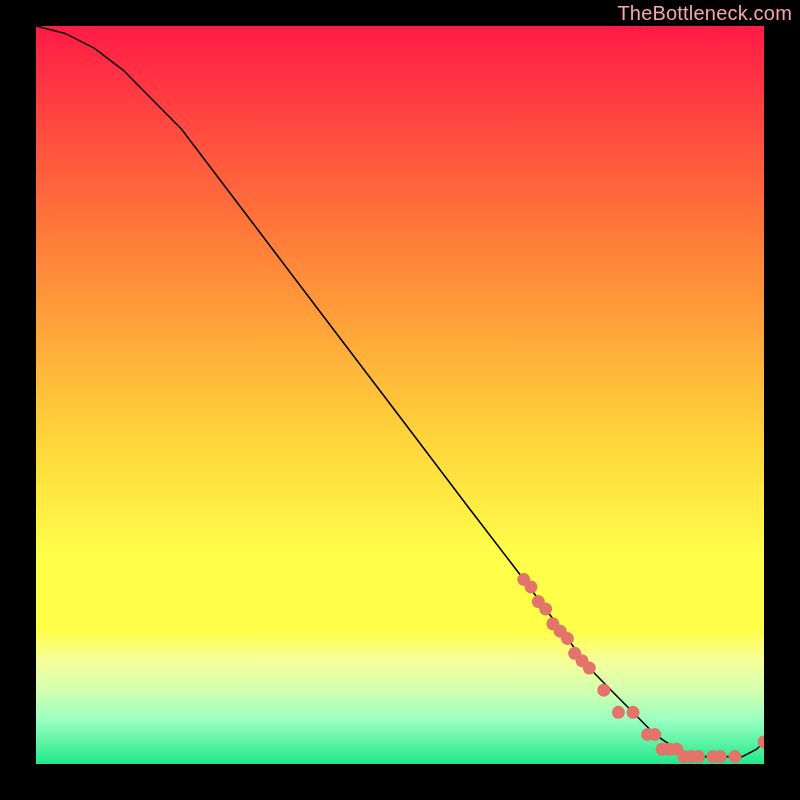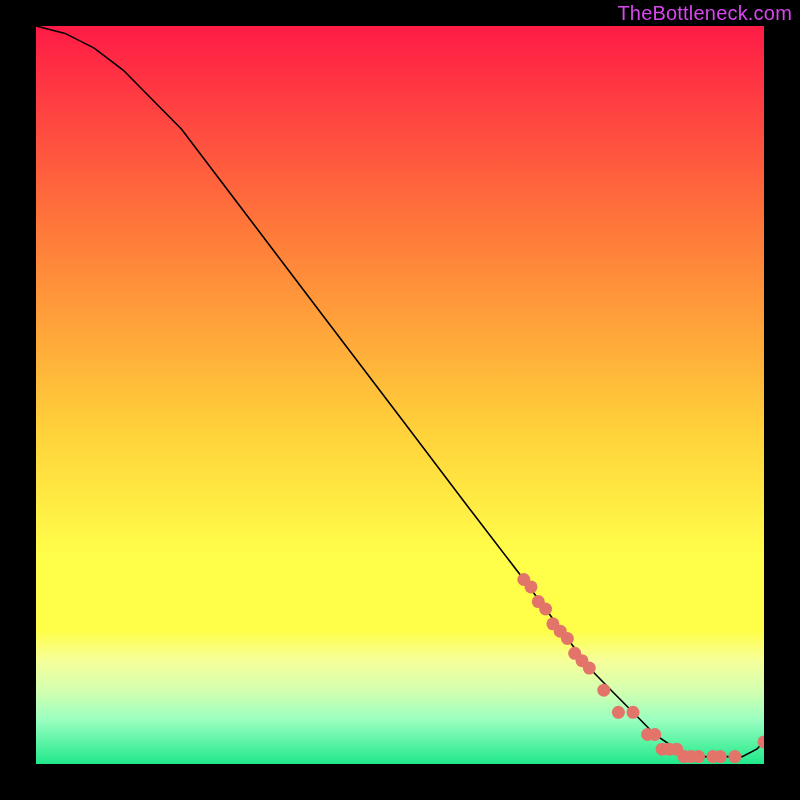--- a/index.html
+++ b/index.html
@@ -14,21 +14,21 @@
   .outer {
     position: relative;
     width: 800px;
     height: 800px;
     background: #000;
   }
   .watermark {
     position: absolute;
     top: 2px;
     right: 8px;
-    color: #d946ef;
+    color: #fca5a5;
     font-size: 20px;
     font-weight: 500;
     letter-spacing: 0.2px;
   }
   .plot {
     position: absolute;
     left: 36px;
     top: 26px;
     width: 728px;
     height: 738px;

